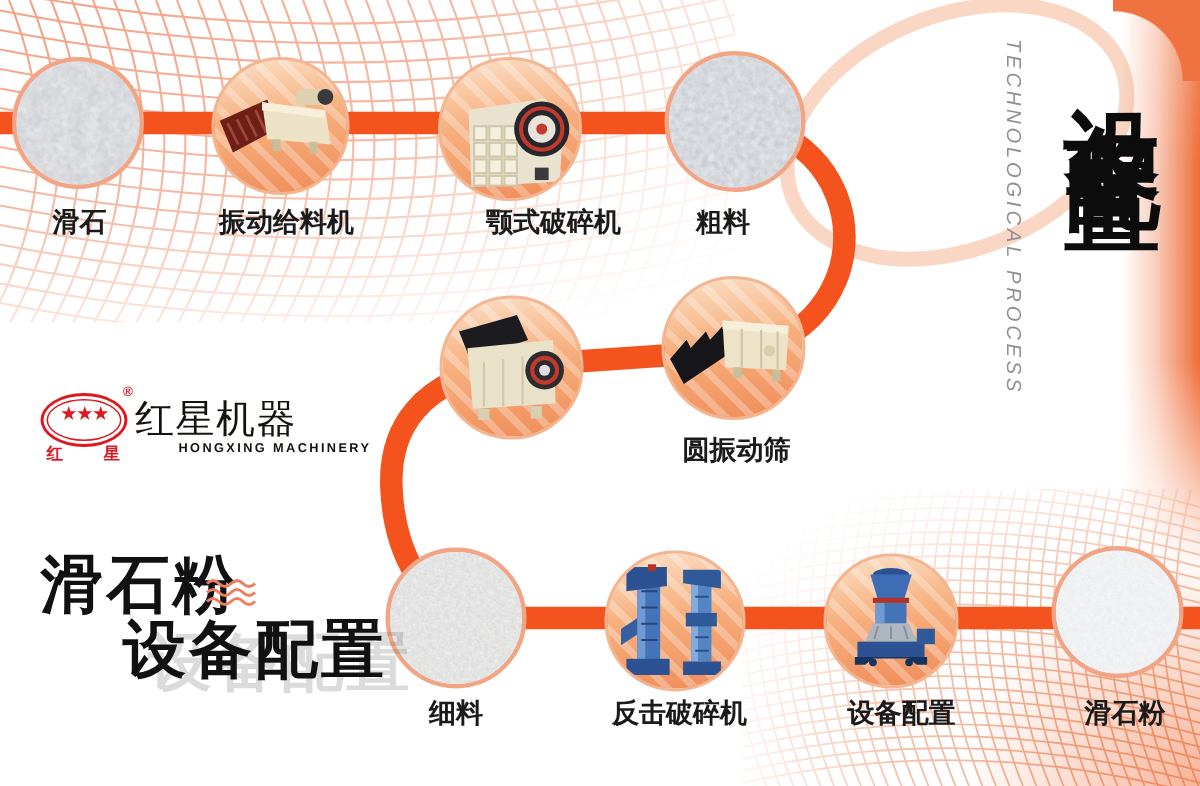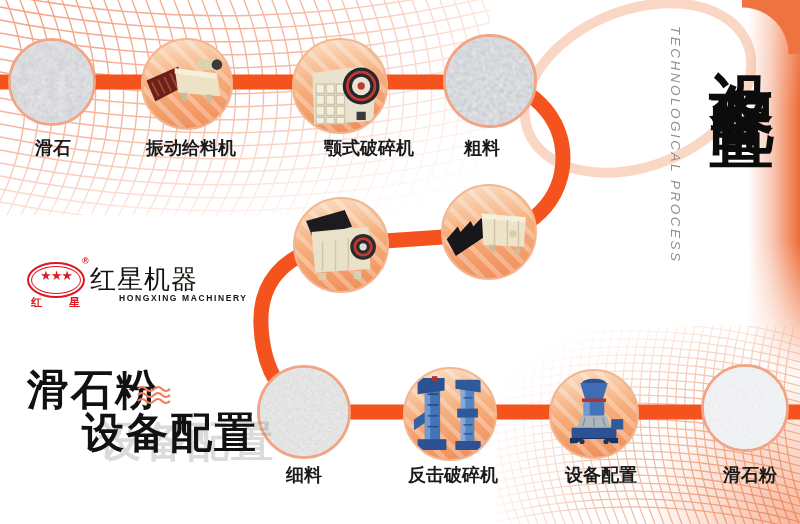--- a/index.html
+++ b/index.html
@@ -430,20 +430,21 @@
       <rect width="100" height="100" fill="#eef0f3"></rect>
       <rect width="100" height="100" filter="url(#texPow)"></rect>
       <rect width="100" height="100" filter="url(#texDark)" opacity="0.12"></rect>
     </svg>
   </div>
 
   <div class="abs step-label l-talc">滑石</div>
   <div class="abs step-label l-feeder">振动给料机</div>
   <div class="abs step-label l-jaw">颚式破碎机</div>
   <div class="abs step-label l-coarse">粗料</div>
+  <div class="abs step-label l-screen">圆振动筛</div>
   <div class="abs step-label l-fine">细料</div>
   <div class="abs step-label l-elevator">反击破碎机</div>
   <div class="abs step-label l-raymond">设备配置</div>
   <div class="abs step-label l-powder">滑石粉</div>
 
   <div class="abs logo">
     <div class="logo-oval"></div>
     <div class="logo-stars">★★★</div>
     <div class="logo-reg">®</div>
     <div class="logo-cl">红</div>

